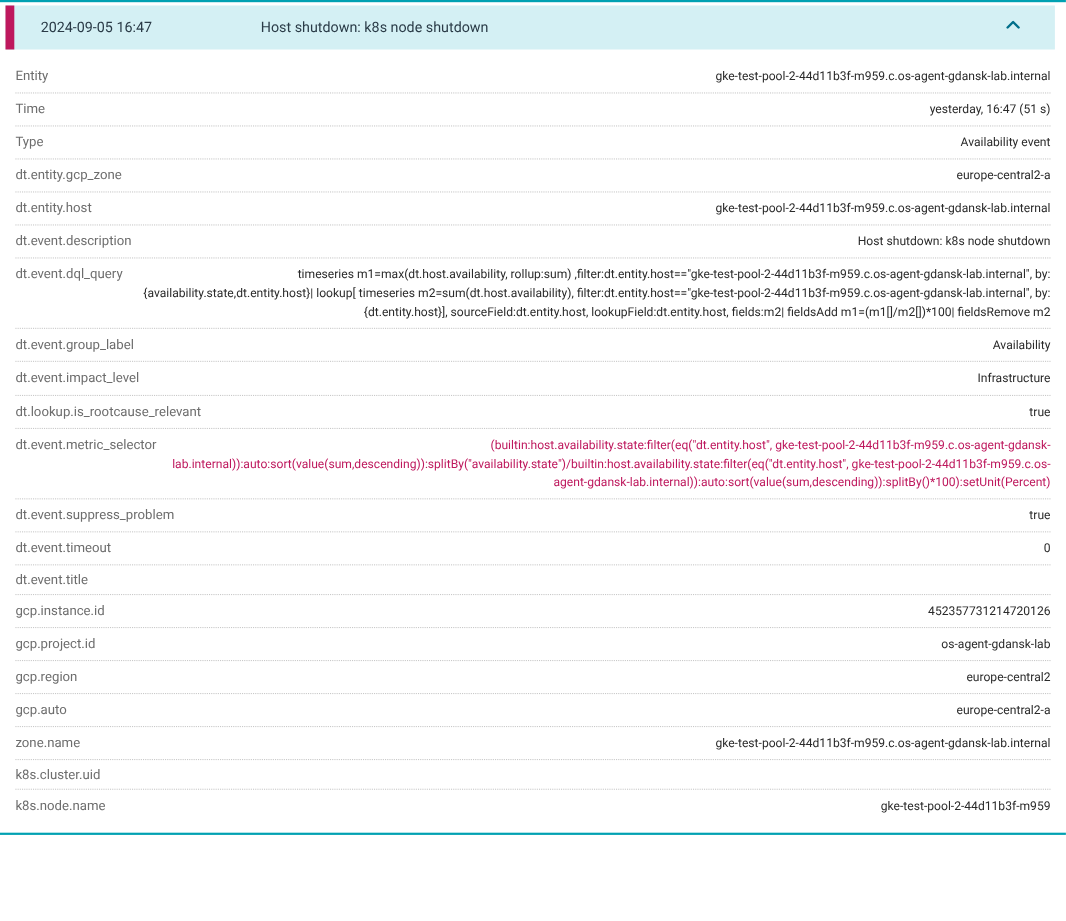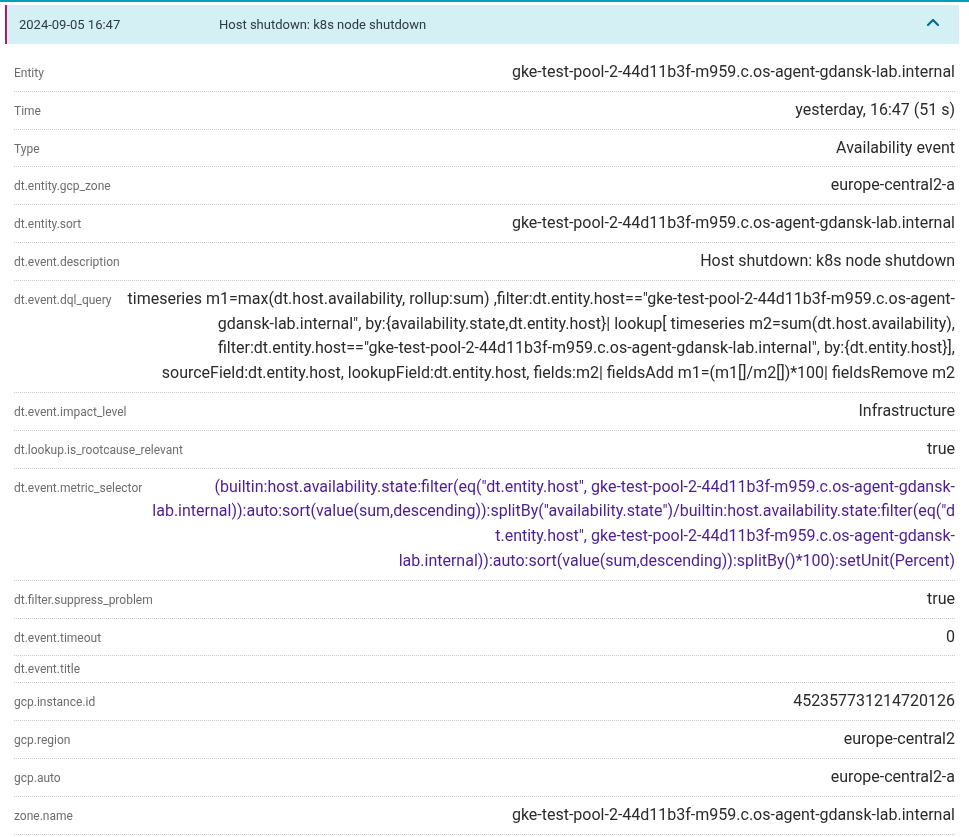--- a/index.html
+++ b/index.html
@@ -12,22 +12,22 @@
   }
   .panel {
     border-top: 2px solid #00a1b2;
     border-bottom: 2px solid #00a1b2;
     padding-bottom: 10px;
   }
   .header {
     display: flex;
     align-items: center;
     background: #d4f0f4;
-    border-left: 2px solid #be185d;
-    padding: 10px 12px;
+    border-left: 8px solid #be185d;
+    padding: 10px 24px;
     margin: 3px 10px 10px 5px;
     cursor: pointer;
   }
   .header-date {
     color: #2a3b47;
     font-size: 13px;
     min-width: 200px;
   }
   .header-title {
     color: #2a3b47;
@@ -52,28 +52,28 @@
   }
   .row:last-child { border-bottom: none; }
   .row-label {
     color: #6d6d6d;
     font-size: 12px;
     white-space: nowrap;
     flex-shrink: 0;
   }
   .row-value {
     color: #2a2a2a;
-    font-size: 16px;
+    font-size: 11px;
     text-align: right;
     flex: 1;
     word-break: break-word;
     line-height: 1.55;
   }
   .row-value.link {
-    color: #4c1d95;
+    color: #be185d;
     cursor: pointer;
   }
 </style>
 </head>
 <body>
 
 <div class="panel">
   <div class="header">
     <span class="header-date">2024-09-05 16:47</span>
     <span class="header-title">Host shutdown: k8s node shutdown</span>
@@ -94,57 +94,65 @@
       </div>
       <div class="row">
         <span class="row-label">Type</span>
         <span class="row-value">Availability event</span>
       </div>
       <div class="row">
         <span class="row-label">dt.entity.gcp_zone</span>
         <span class="row-value">europe-central2-a</span>
       </div>
       <div class="row">
-        <span class="row-label">dt.entity.sort</span>
+        <span class="row-label">dt.entity.host</span>
         <span class="row-value">gke-test-pool-2-44d11b3f-m959.c.os-agent-gdansk-lab.internal</span>
       </div>
       <div class="row">
         <span class="row-label">dt.event.description</span>
         <span class="row-value">Host shutdown: k8s node shutdown</span>
       </div>
       <div class="row">
         <span class="row-label">dt.event.dql_query</span>
         <span class="row-value">timeseries m1=max(dt.host.availability, rollup:sum) ,filter:dt.entity.host=="gke-test-pool-2-44d11b3f-m959.c.os-agent-gdansk-lab.internal", by:{availability.state,dt.entity.host}| lookup[ timeseries m2=sum(dt.host.availability), filter:dt.entity.host=="gke-test-pool-2-44d11b3f-m959.c.os-agent-gdansk-lab.internal", by:{dt.entity.host}], sourceField:dt.entity.host, lookupField:dt.entity.host, fields:m2| fieldsAdd m1=(m1[]/m2[])*100| fieldsRemove m2</span>
+      </div>
+      <div class="row">
+        <span class="row-label">dt.event.group_label</span>
+        <span class="row-value">Availability</span>
       </div>
       <div class="row">
         <span class="row-label">dt.event.impact_level</span>
         <span class="row-value">Infrastructure</span>
       </div>
       <div class="row">
         <span class="row-label">dt.lookup.is_rootcause_relevant</span>
         <span class="row-value">true</span>
       </div>
       <div class="row">
         <span class="row-label">dt.event.metric_selector</span>
         <span class="row-value link">(builtin:host.availability.state:filter(eq("dt.entity.host", gke-test-pool-2-44d11b3f-m959.c.os-agent-gdansk-lab.internal)):auto:sort(value(sum,descending)):splitBy("availability.state")/builtin:host.availability.state:filter(eq("dt.entity.host", gke-test-pool-2-44d11b3f-m959.c.os-agent-gdansk-lab.internal)):auto:sort(value(sum,descending)):splitBy()*100):setUnit(Percent)</span>
       </div>
       <div class="row">
-        <span class="row-label">dt.filter.suppress_problem</span>
+        <span class="row-label">dt.event.suppress_problem</span>
         <span class="row-value">true</span>
       </div>
       <div class="row">
         <span class="row-label">dt.event.timeout</span>
         <span class="row-value">0</span>
       </div>
       <div class="row">
         <span class="row-label">dt.event.title</span>
       </div>
       <div class="row">
         <span class="row-label">gcp.instance.id</span>
         <span class="row-value">452357731214720126</span>
+      </div>
+      <div class="row">
+        <span class="row-label">gcp.project.id</span>
+        <span class="row-value">os-agent-gdansk-lab</span>
       </div>
       <div class="row">
         <span class="row-label">gcp.region</span>
         <span class="row-value">europe-central2</span>
       </div>
       <div class="row">
         <span class="row-label">gcp.auto</span>
         <span class="row-value">europe-central2-a</span>
       </div>
       <div class="row">

